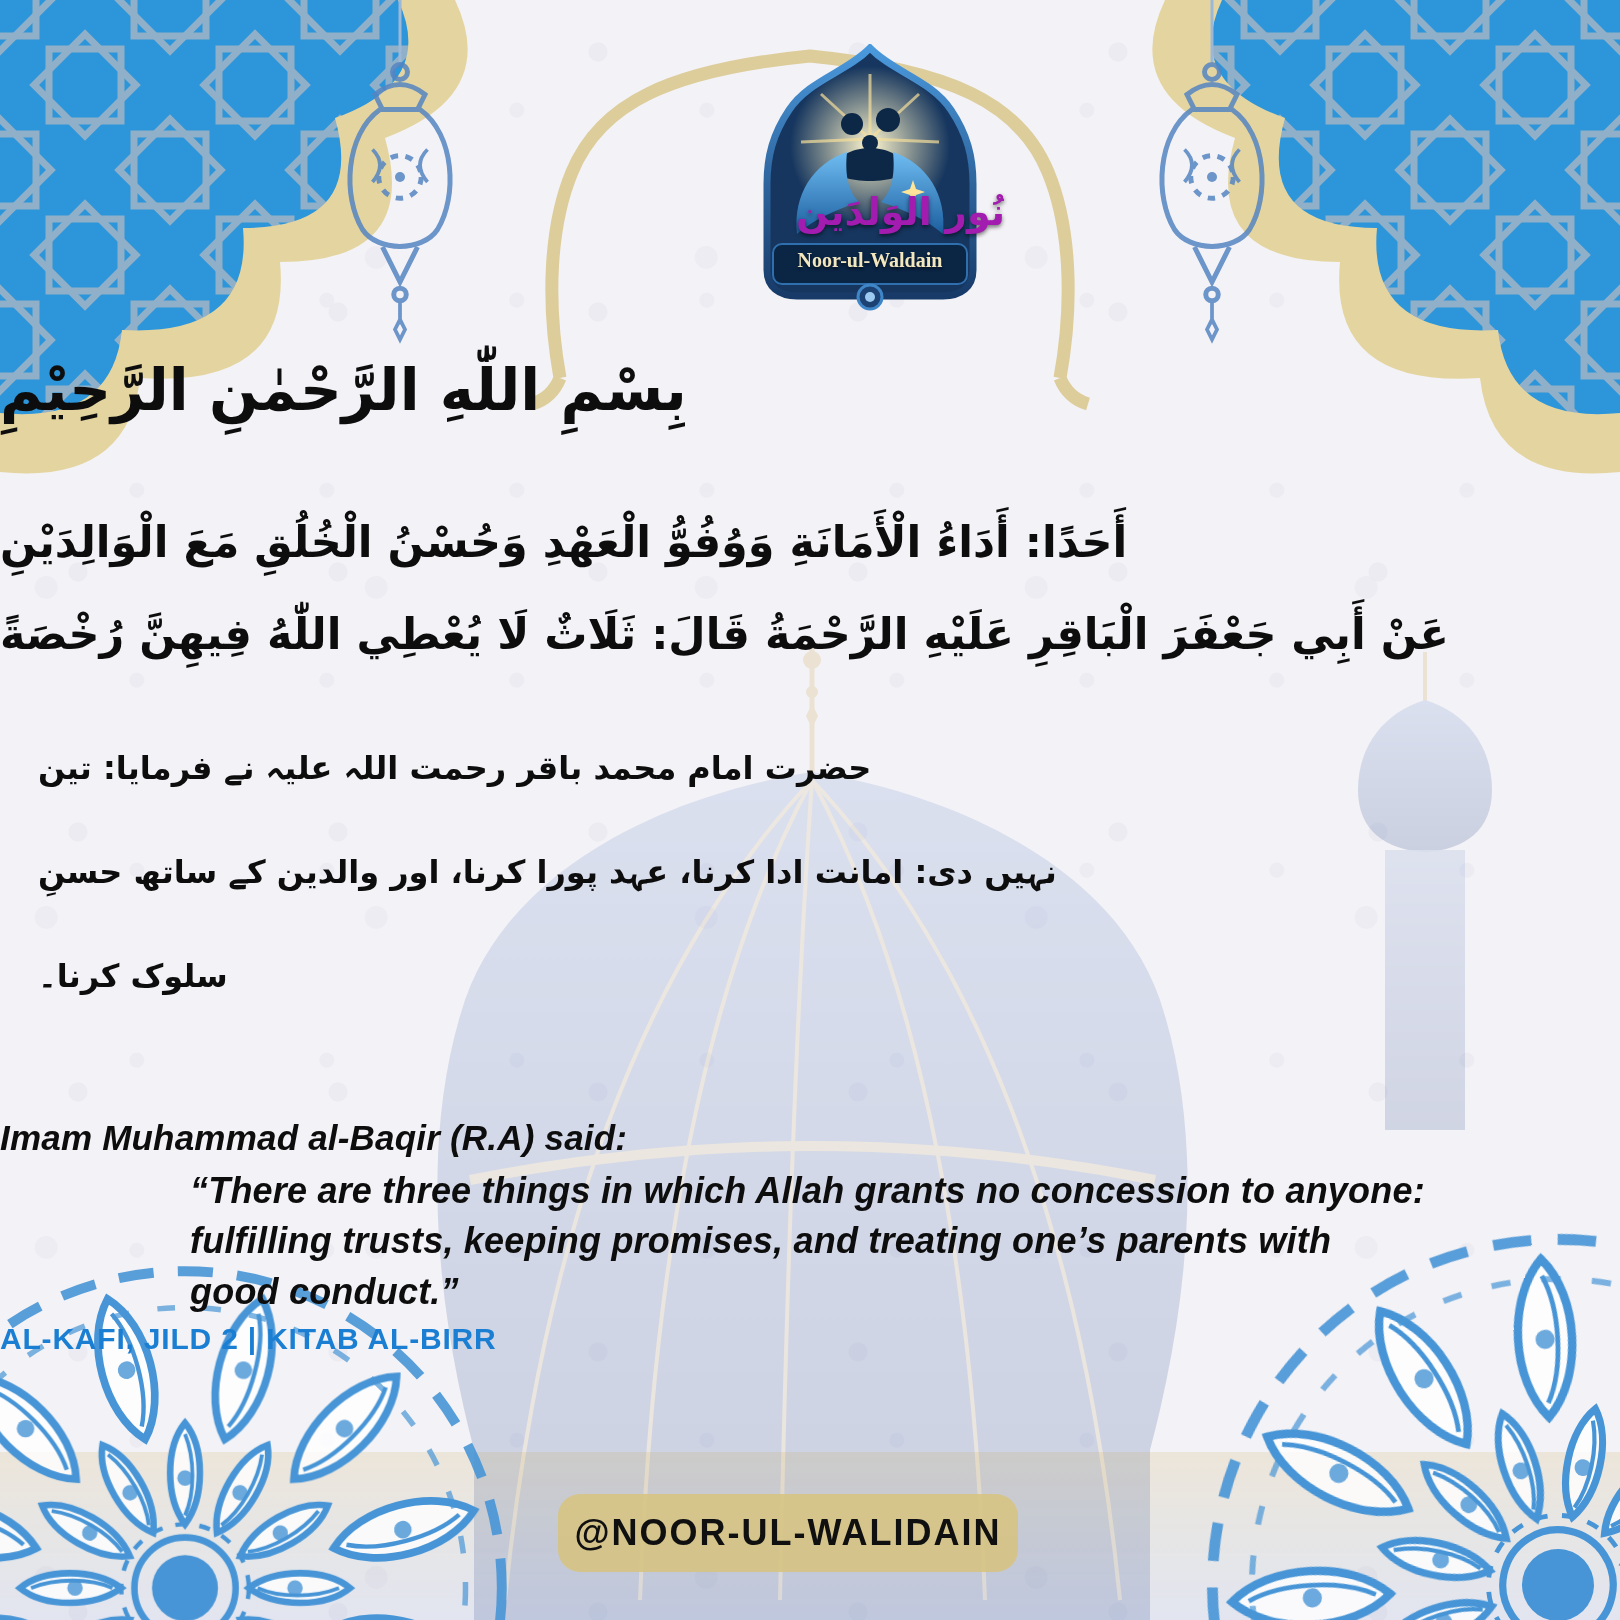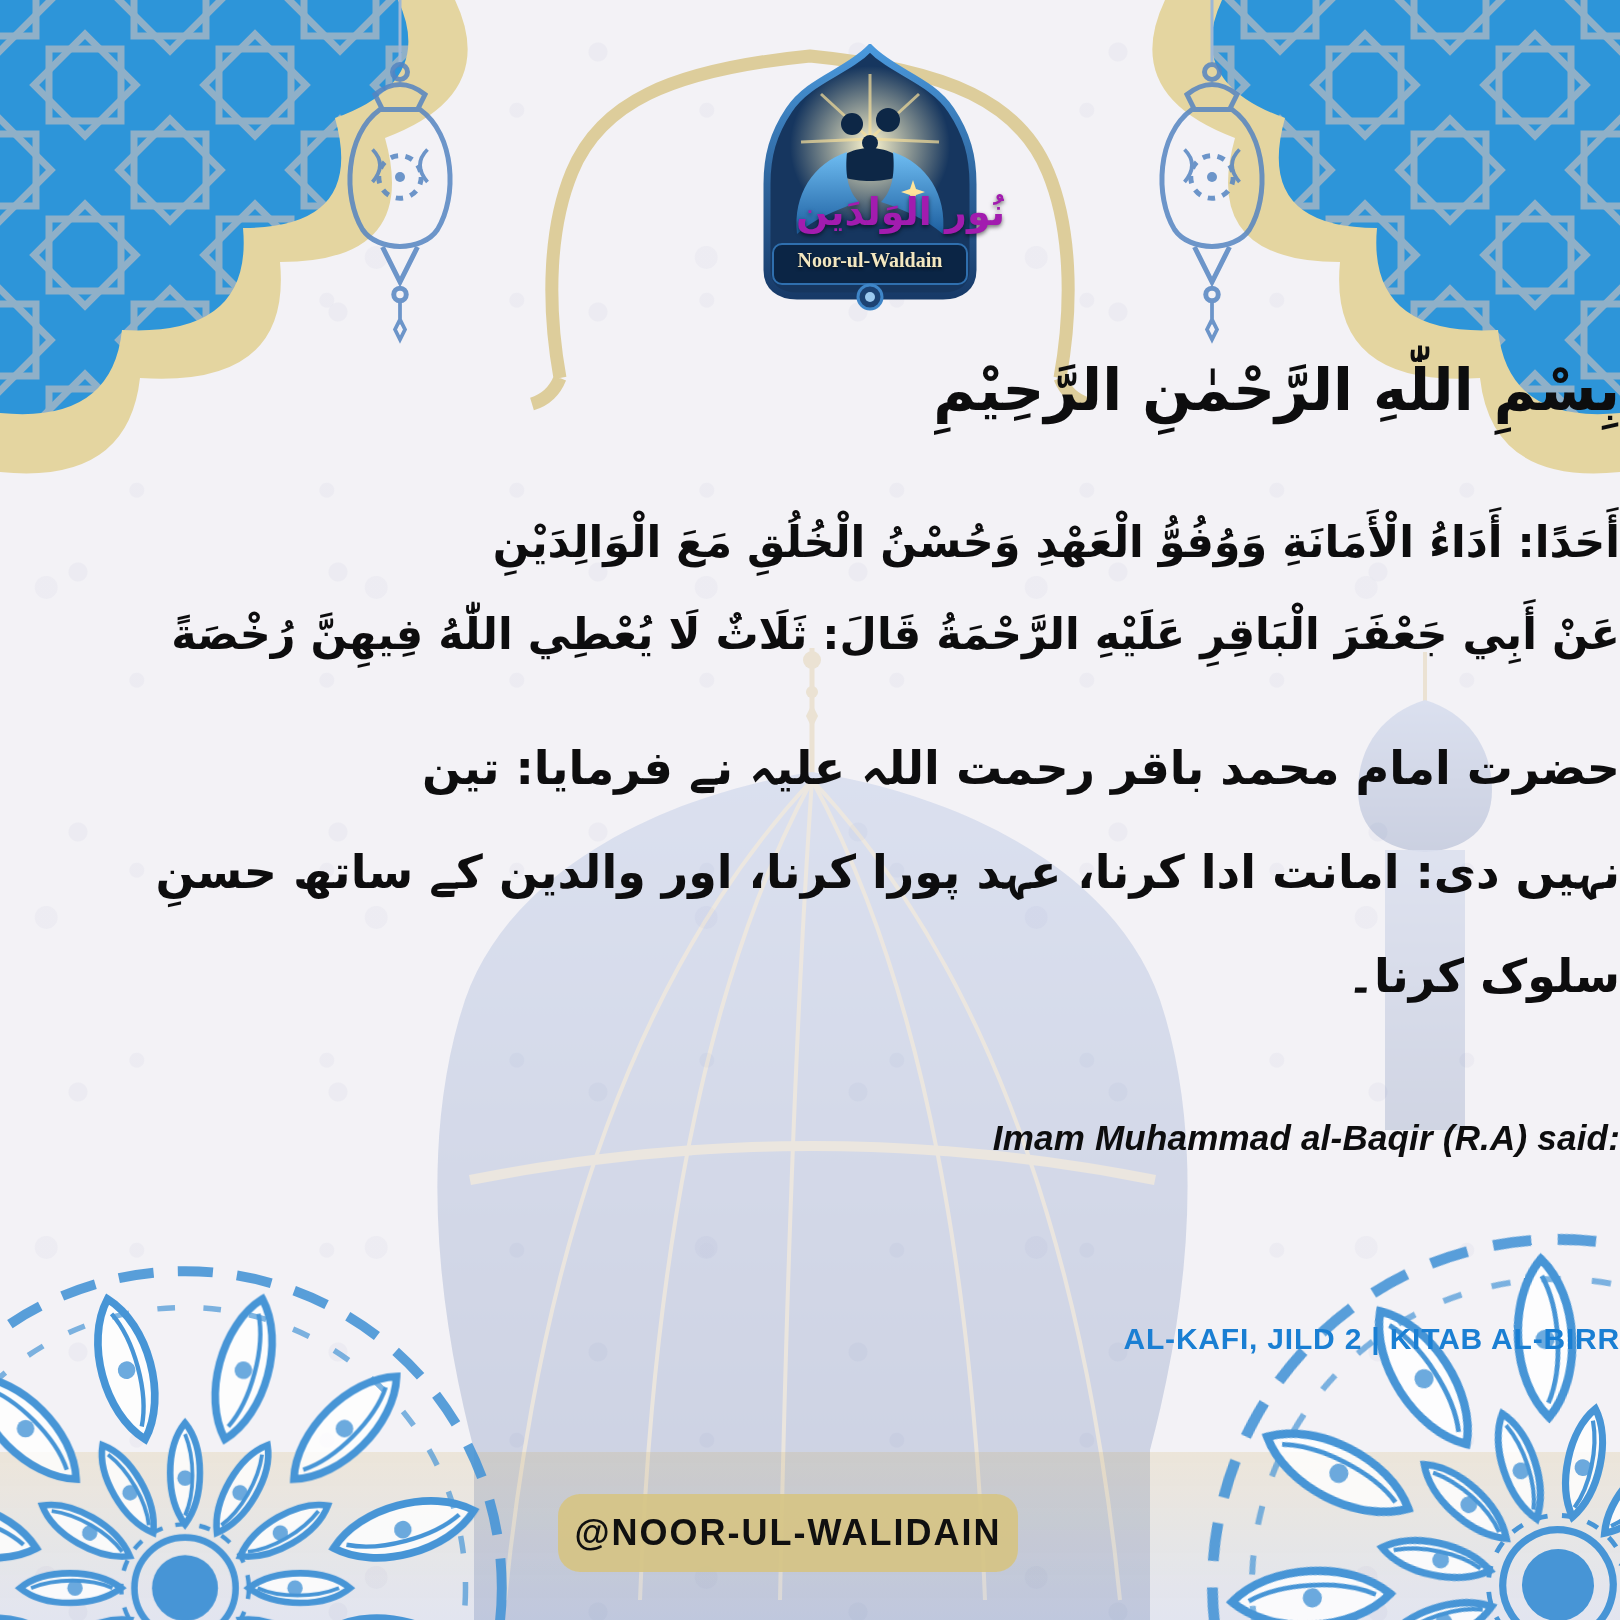--- a/index.html
+++ b/index.html
@@ -11,33 +11,33 @@
   .canvas::before{ 
     content:"";position:absolute;inset:0;z-index:0;pointer-events:none;
     background-image:
       radial-gradient(circle at 30% 20%, rgba(222,222,234,.55) 0 9px, transparent 10px),
       radial-gradient(circle at 72% 58%, rgba(222,222,234,.5) 0 7px, transparent 8px),
       radial-gradient(circle at 14% 78%, rgba(222,222,234,.45) 0 11px, transparent 12px);
     background-size:260px 260px,190px 190px,330px 330px;
     opacity:.6;
   }
   .decor{position:absolute;inset:0;z-index:1;}
-  .txt{position:absolute;left:0;right:0;text-align:right;color:#0d0d0e;z-index:3;}
+  .txt{position:absolute;left:0;right:0;text-align:left;color:#0d0d0e;z-index:3;}
   .bismillah{
     top:356px;font-family:"DejaVu Sans",sans-serif;font-size:58px;font-weight:700;
     direction:rtl;white-space:nowrap;
   }
   .arabic-line{
     font-family:"DejaVu Sans",sans-serif;font-size:43px;font-weight:700;
     direction:rtl;white-space:nowrap;line-height:92px;
   }
   .arabic-block{top:496px;}
   .urdu-line{
-    font-family:"DejaVu Sans",sans-serif;font-size:46px;font-weight:700;
-    direction:rtl;white-space:nowrap;line-height:104px;
+    font-family:"DejaVu Sans",sans-serif;font-size:32px;font-weight:700;
+    direction:rtl;white-space:nowrap;line-height:104px;padding-left:38px;
   }
   .urdu-block{top:716px;}
   .eng-attrib{
     top:1118px;font-size:35px;font-weight:700;font-style:italic;letter-spacing:.2px;
   }
   .eng-quote{
     top:1166px;left:190px;right:190px;font-size:36px;font-weight:700;font-style:italic;
     line-height:1.40;letter-spacing:.2px;
   }
   .source-cite{
@@ -240,17 +240,18 @@
     <div class="arabic-line">عَنْ أَبِي جَعْفَرَ الْبَاقِرِ عَلَيْهِ الرَّحْمَةُ قَالَ: ثَلَاثٌ لَا يُعْطِي اللّٰهُ فِيهِنَّ رُخْصَةً</div>
   </div>
 
   <div class="txt urdu-block">
     <div class="urdu-line">حضرت امام محمد باقر رحمت اللہ علیہ نے فرمایا: تین</div>
     <div class="urdu-line">نہیں دی: امانت ادا کرنا، عہد پورا کرنا، اور والدین کے ساتھ حسنِ</div>
     <div class="urdu-line">سلوک کرنا۔</div>
   </div>
 
   <div class="txt eng-attrib">Imam Muhammad al-Baqir (R.A) said:</div>
+  <div class="txt eng-quote">“There are three things in which Allah grants no concession to anyone: fulfilling trusts, keeping promises, and treating one’s parents with good conduct.”</div>
   <div class="txt source-cite">AL-KAFI, JILD 2 | KITAB AL-BIRR</div>
 
   <div class="badge">@NOOR-UL-WALIDAIN</div>
 
 </div>
 
 </body></html>

